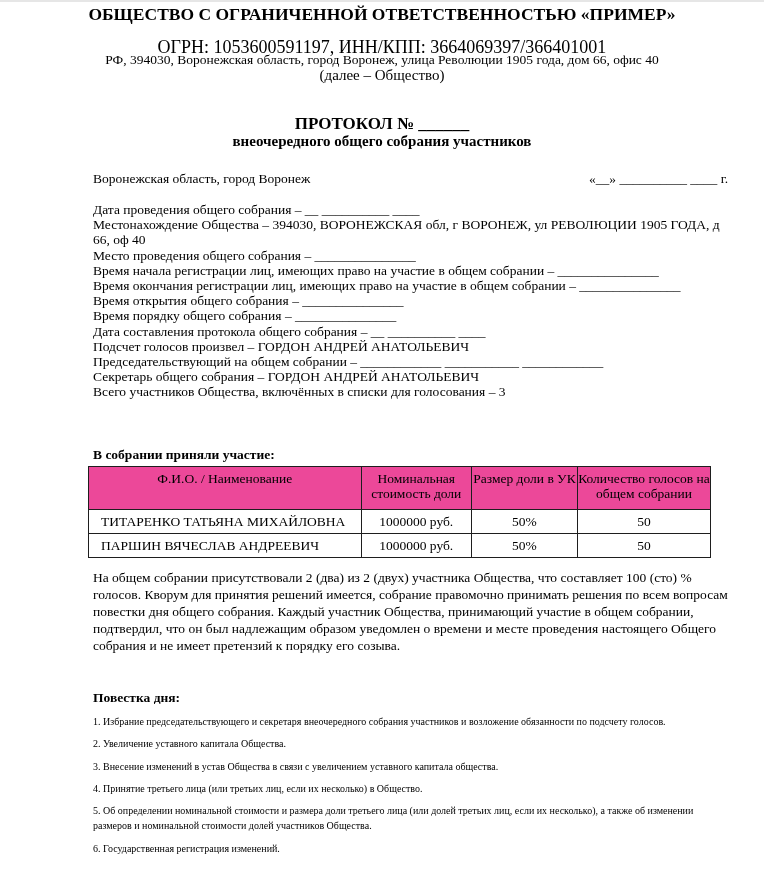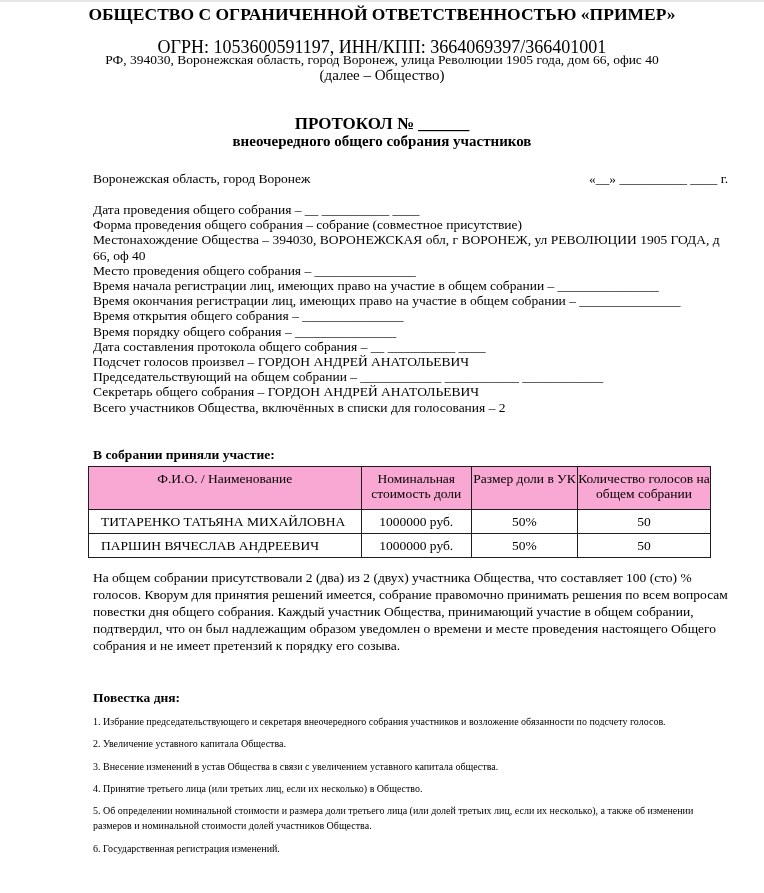--- a/index.html
+++ b/index.html
@@ -27,21 +27,21 @@
   .meta { position: absolute; left: 93px; top: 202px; width: 640px; font-size: 13.5px; line-height: 15.2px; }
   .meta div { white-space: normal; }
 
   .section-h { position: absolute; left: 93px; font-size: 13.5px; font-weight: bold; }
 
   table.parts {
     position: absolute; left: 88px; top: 466px; width: 623px;
     border-collapse: collapse; font-size: 13.5px;
   }
   table.parts th, table.parts td { border: 1.5px solid #1e1e1e; padding: 0; }
-  table.parts th { background: #f9a8d4; font-weight: normal; height: 38px; vertical-align: top; line-height: 15px; padding-top: 4px; }
+  table.parts th { background: #ec4899; font-weight: normal; height: 38px; vertical-align: top; line-height: 15px; padding-top: 4px; }
   table.parts td { height: 23px; text-align: center; }
   table.parts td.name { text-align: left; padding-left: 12px; }
   .c1 { width: 274px; } .c2 { width: 110px; } .c3 { width: 106px; } .c4 { width: 133px; margin-left: 20px; }
 
   .para { position: absolute; left: 93px; top: 569px; width: 640px; font-size: 13.5px; line-height: 17px; }
 
   .agenda { position: absolute; left: 93px; top: 714px; width: 640px; font-size: 10px; line-height: 15.3px; }
   .agenda .item { margin-bottom: 7px; }
 </style>
 </head>
@@ -55,32 +55,31 @@
 <div class="abs center org-ref">(далее – Общество)</div>
 
 <div class="abs center proto-title">ПРОТОКОЛ № ______</div>
 <div class="abs center proto-sub">внеочередного общего собрания участников</div>
 
 <div class="abs place">Воронежская область, город Воронеж</div>
 <div class="abs datecell">«__» __________ ____ г.</div>
 
 <div class="meta">
   <div>Дата проведения общего собрания – __ __________ ____</div>
-  <div>Форма проведения общего собрания – собрание (совместное присутствие)</div>
   <div>Местонахождение Общества – 394030, ВОРОНЕЖСКАЯ обл, г ВОРОНЕЖ, ул РЕВОЛЮЦИИ 1905 ГОДА, д 66, оф 40</div>
   <div>Место проведения общего собрания – _______________</div>
   <div>Время начала регистрации лиц, имеющих право на участие в общем собрании – _______________</div>
   <div>Время окончания регистрации лиц, имеющих право на участие в общем собрании  – _______________</div>
   <div>Время открытия общего собрания  – _______________</div>
   <div>Время порядку общего собрания  – _______________</div>
   <div>Дата составления протокола общего собрания – __ __________ ____</div>
   <div>Подсчет голосов произвел – ГОРДОН АНДРЕЙ АНАТОЛЬЕВИЧ</div>
   <div>Председательствующий на общем собрании – ____________ ___________ ____________</div>
   <div>Секретарь общего собрания – ГОРДОН АНДРЕЙ АНАТОЛЬЕВИЧ</div>
-  <div>Всего участников Общества, включённых в списки для голосования – 2</div>
+  <div>Всего участников Общества, включённых в списки для голосования – 3</div>
 </div>
 
 <div class="section-h" style="top:447px;">В собрании приняли участие:</div>
 
 <table class="parts">
   <thead>
     <tr>
       <th class="c1">Ф.И.О. / Наименование</th>
       <th class="c2">Номинальная стоимость доли</th>
       <th class="c3">Размер доли в УК</th>

